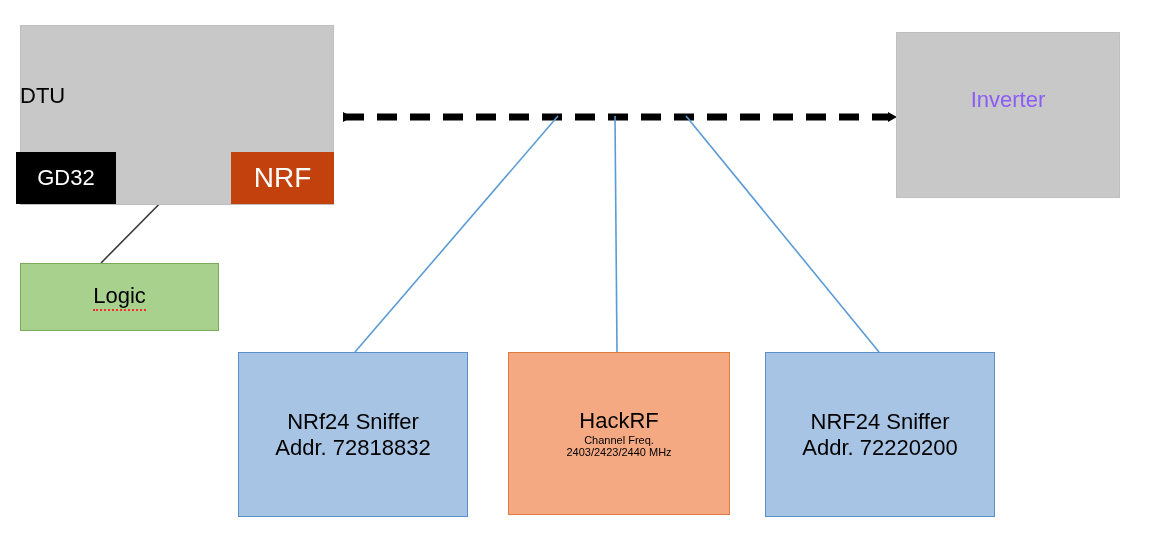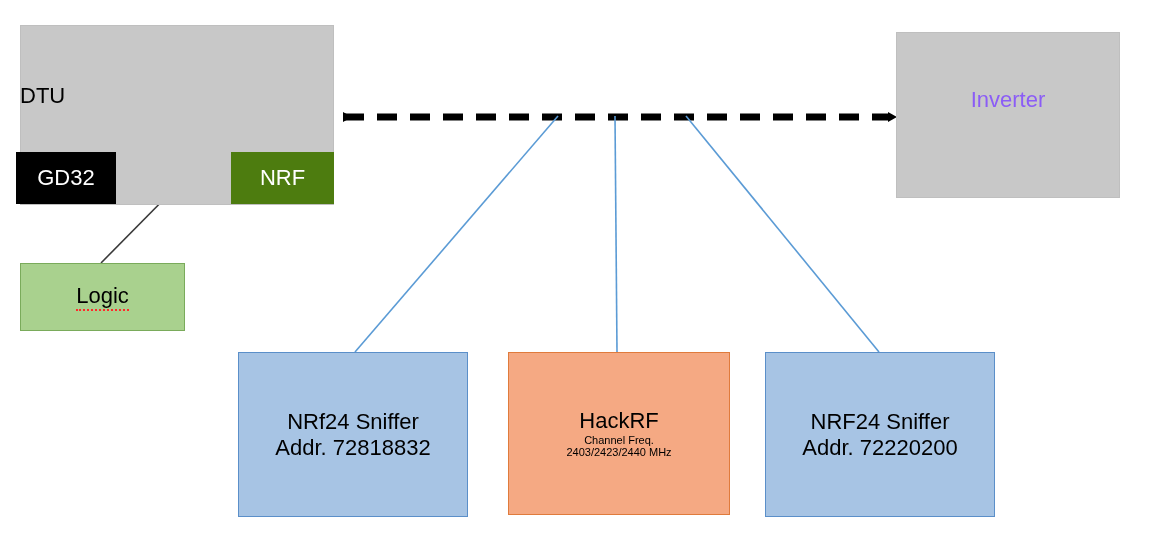--- a/index.html
+++ b/index.html
@@ -43,41 +43,41 @@
     line-height: 1.28;
   }
   #gd32-box {
     left: 16px; top: 152px; width: 100px; height: 52px;
     background: #000000;
     color: #ffffff;
     font-size: 22px;
   }
   #nrf-box {
     left: 231px; top: 152px; width: 103px; height: 52px;
-    background: #4d7c0f;
+    background: #c2410c;
     color: #ffffff;
-    font-size: 22px;
+    font-size: 28px;
   }
   
   #inverter-box {
     left: 896px; top: 32px; width: 224px; height: 166px;
     background: #c8c8c8;
     border: 1px solid #bfbfbf;
   }
   #inverter-labels {
     position: absolute;
     left: 896px; top: 86px; width: 224px;
     text-align: center;
     font-size: 22px;
     color: #8b5cf6;
     line-height: 1.28;
   }
   
   #logic-box {
-    left: 20px; top: 263px; width: 165px; height: 68px;
+    left: 20px; top: 263px; width: 199px; height: 68px;
     background: #a9d18e;
     border: 1px solid #7aab5b;
     font-size: 22px;
     color: #000000;
   }
   
   #sniffer-left {
     left: 238px; top: 352px; width: 230px; height: 165px;
     background: #a7c4e4;
     border: 1px solid #5b8fc9;

